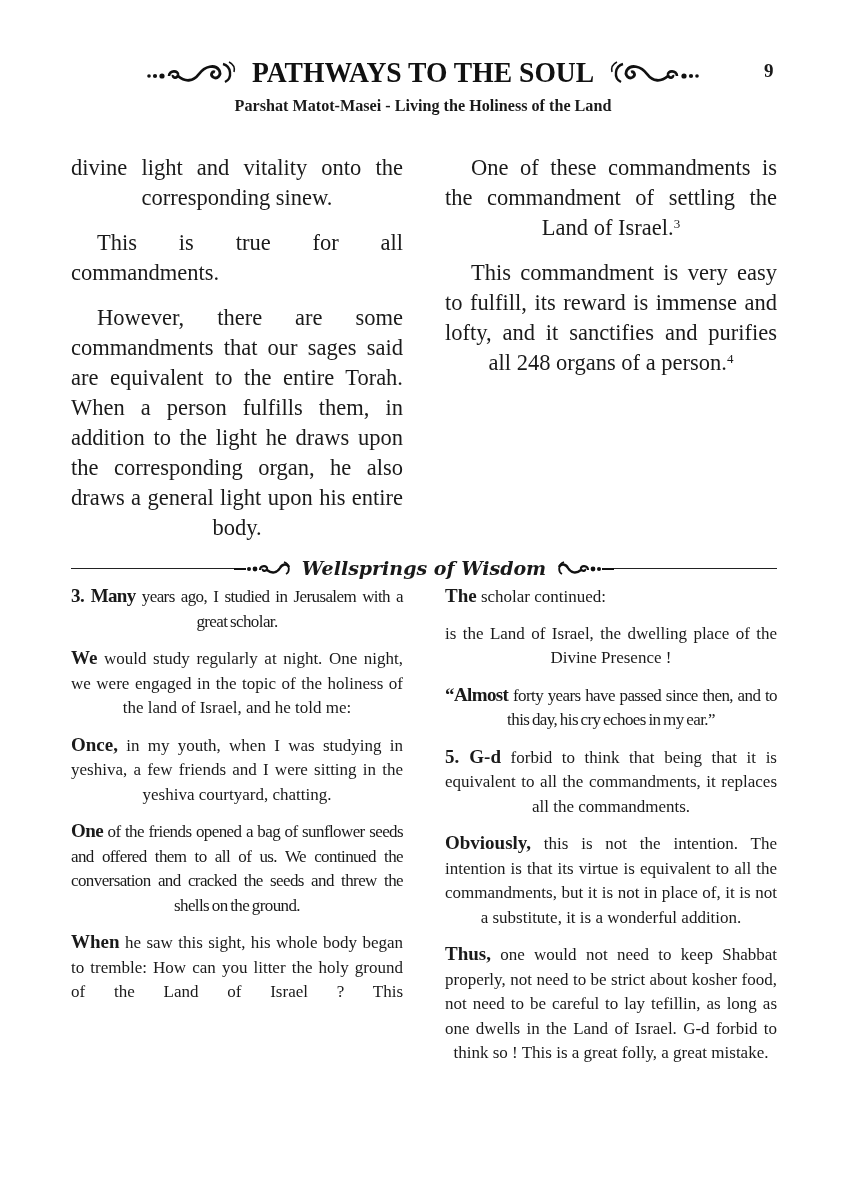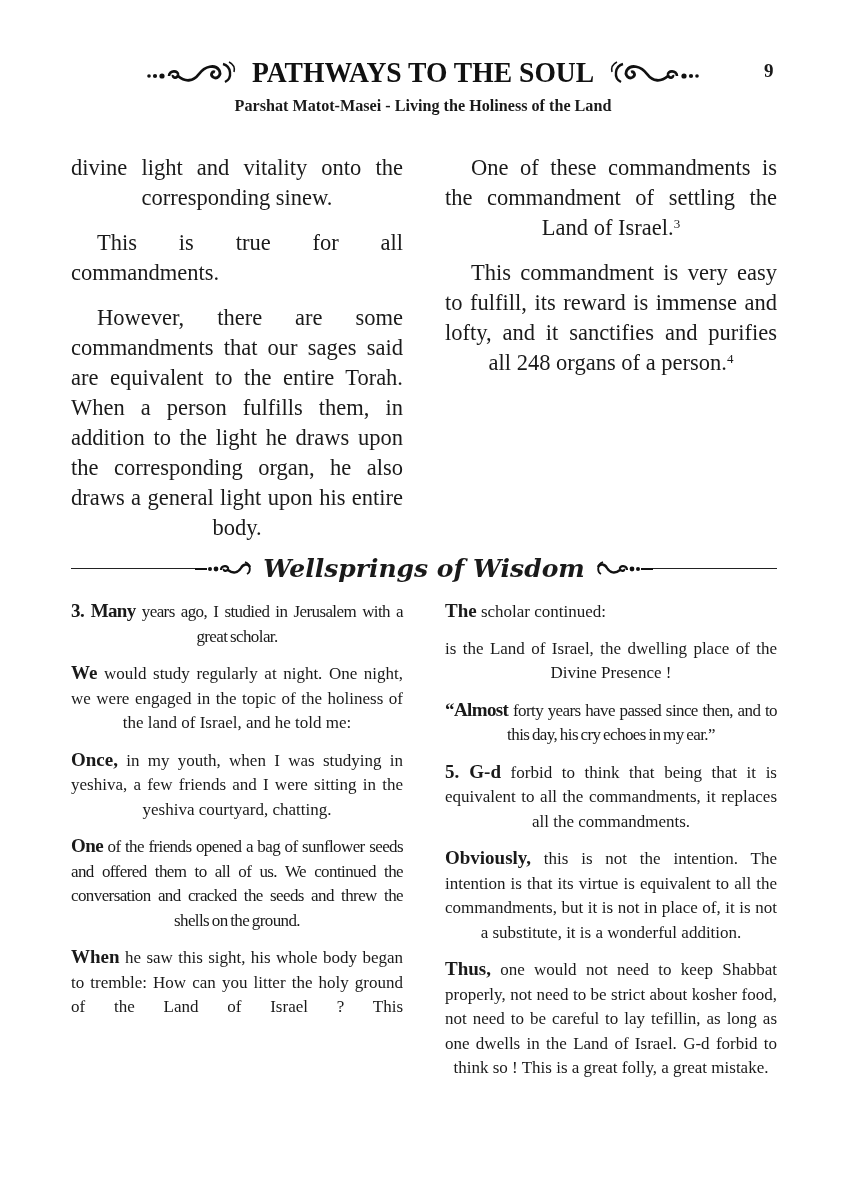--- a/index.html
+++ b/index.html
@@ -16,23 +16,23 @@
     .upper { position: absolute; top: 153px; left: 71px; width: 706px; display: flex; justify-content: space-between; }
     .ucol { width: 332px; font-size: 22.5px; line-height: 30px; }
     .ucol.right { width: 332px; }
     .ucol p { margin: 0 0 15px 0; text-align: justify; text-align-last: center; text-indent: 26px; }
     .ucol p.noindent { text-indent: 0; }
     .ucol p.lastleft { text-align-last: left; }
     sup.fn { font-size: 13px; vertical-align: 7px; line-height: 0; }
 
     .divider { position: absolute; top: 555px; left: 71px; width: 706px; height: 26px; display: flex; align-items: center; }
     .divider .line { flex: 1; height: 0; border-top: 1.5px solid #222; }
-    .divider .label { font-family: "DejaVu Serif", serif; font-style: italic; font-weight: bold; font-size: 25px; padding: 0 12px; white-space: nowrap; }
+    .divider .label { font-family: "DejaVu Serif", serif; font-style: italic; font-weight: bold; font-size: 19px; padding: 0 12px; white-space: nowrap; }
 
-    .lower { position: absolute; top: 599px; left: 71px; width: 706px; display: flex; justify-content: space-between; }
+    .lower { position: absolute; top: 584px; left: 71px; width: 706px; display: flex; justify-content: space-between; }
     .lcol { width: 332px; font-size: 17px; line-height: 24.5px; }
     .lcol p { margin: 0 0 12px 0; text-align: justify; text-align-last: center; }
     .lcol p.cont-left { text-align-last: justify; }
     .lcol b { font-size: 19px; }
     .lcol .cond { letter-spacing: -0.6px; word-spacing: -1px; }
   </style>
 </head>
 <body>
 
 <div class="header">

